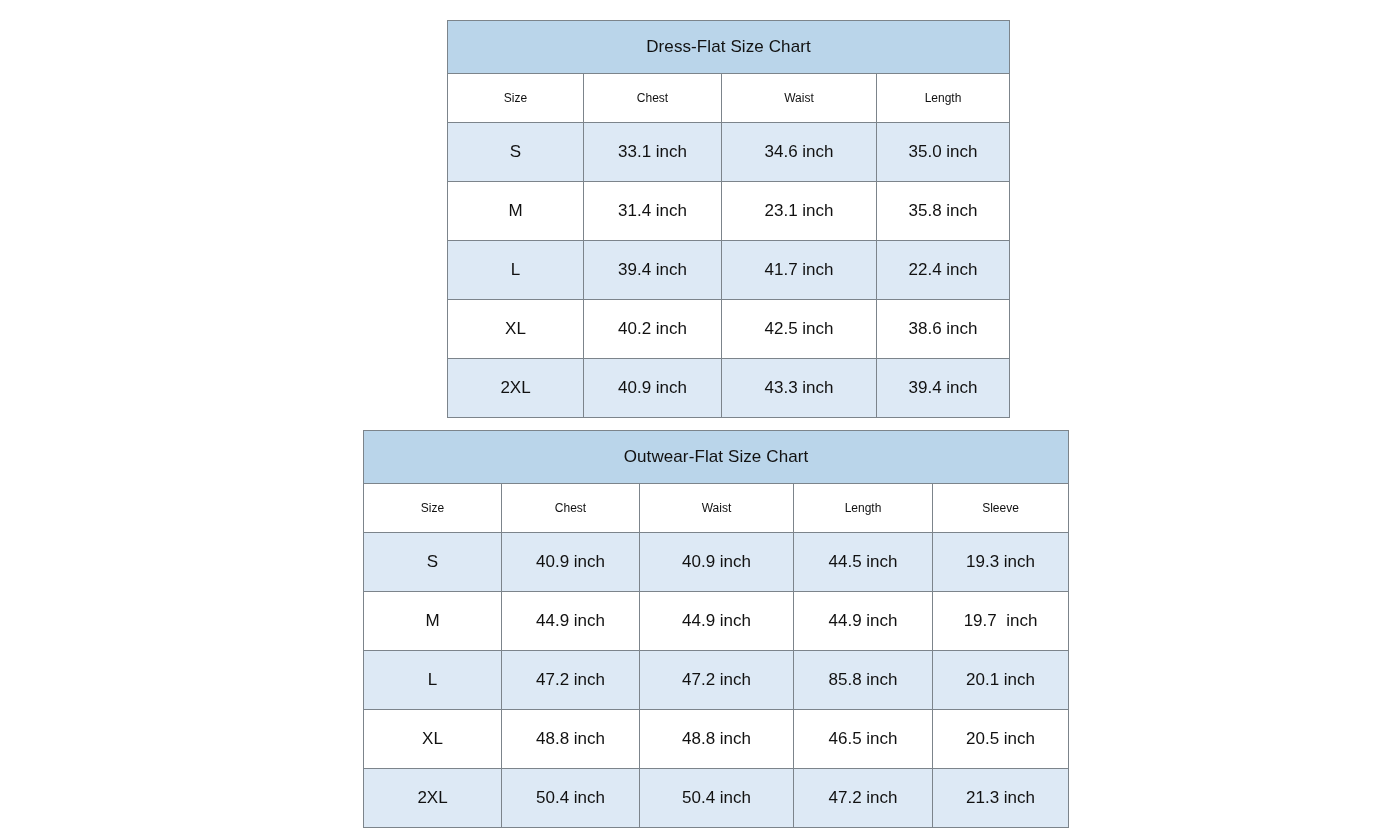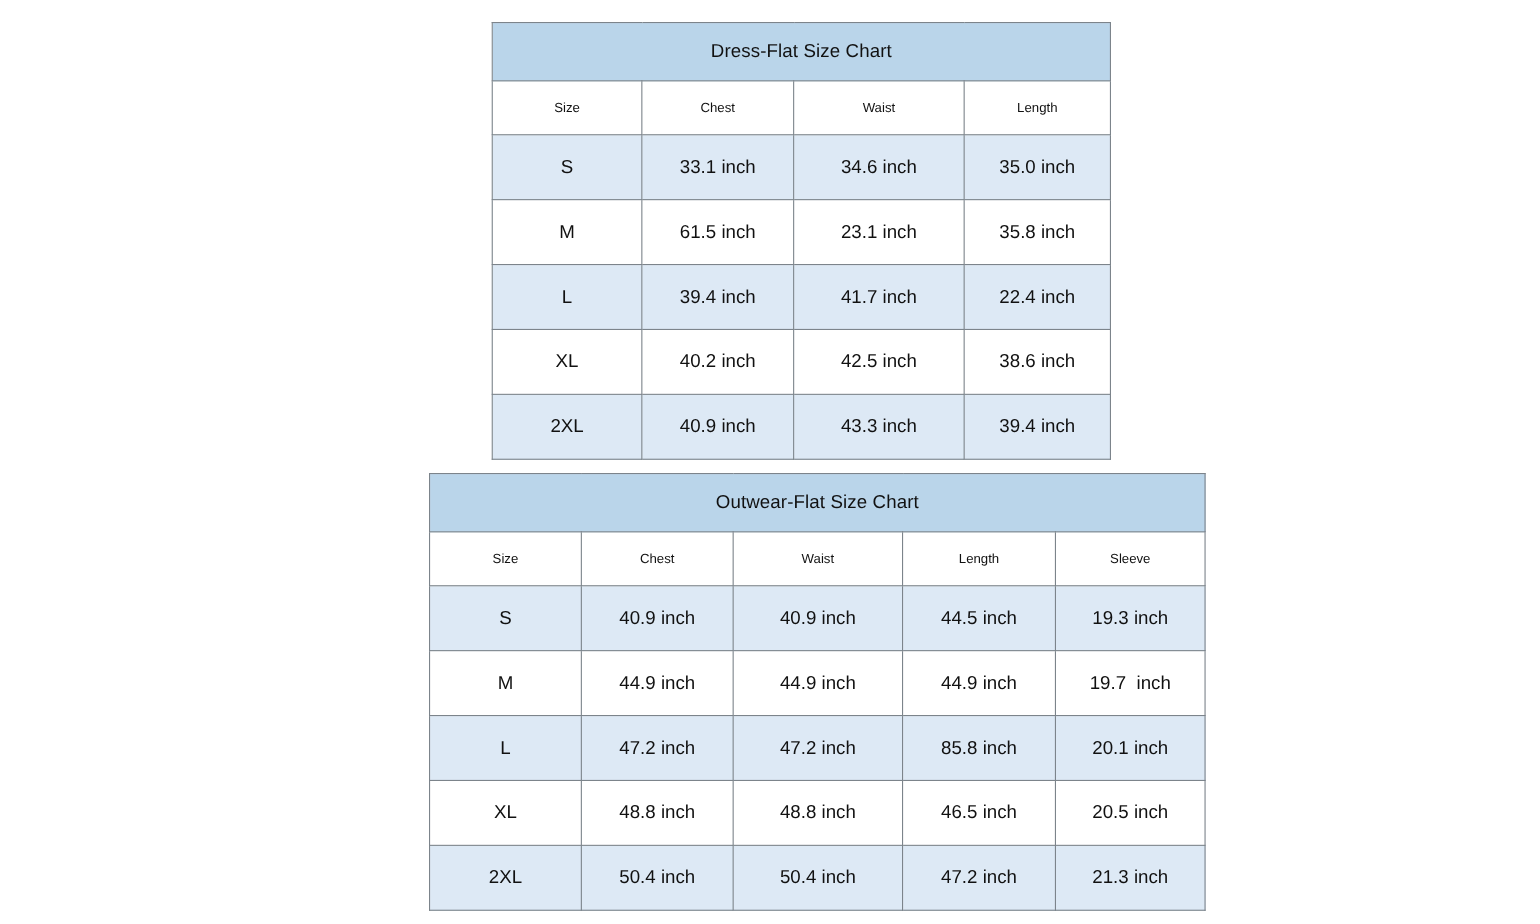--- a/index.html
+++ b/index.html
@@ -79,21 +79,21 @@
     top: 20px;
     width: 562px;
   }
   #table-dress-flat .c-size   { width: 136px; }
   #table-dress-flat .c-chest  { width: 138px; }
   #table-dress-flat .c-waist  { width: 155px; }
   #table-dress-flat .c-length { width: 133px; }
 
   
   #table-outwear-flat {
-    left: 362px;
+    left: 335px;
     top: 430px;
     width: 705px;
   }
   #table-outwear-flat .c-size   { width: 138px; }
   #table-outwear-flat .c-chest  { width: 138px; }
   #table-outwear-flat .c-waist  { width: 154px; }
   #table-outwear-flat .c-length { width: 139px; }
   #table-outwear-flat .c-sleeve { width: 136px; }
 </style>
 </head>
@@ -120,21 +120,21 @@
       </tr>
 
       <tr class="row-shaded">
         <td class="data-cell">S</td>
         <td class="data-cell">33.1 inch</td>
         <td class="data-cell">34.6 inch</td>
         <td class="data-cell">35.0 inch</td>
       </tr>
       <tr class="row-plain">
         <td class="data-cell">M</td>
-        <td class="data-cell">61.5 inch</td>
+        <td class="data-cell">31.4 inch</td>
         <td class="data-cell">23.1 inch</td>
         <td class="data-cell">35.8 inch</td>
       </tr>
       <tr class="row-shaded">
         <td class="data-cell">L</td>
         <td class="data-cell">39.4 inch</td>
         <td class="data-cell">41.7 inch</td>
         <td class="data-cell">22.4 inch</td>
       </tr>
       <tr class="row-plain">

